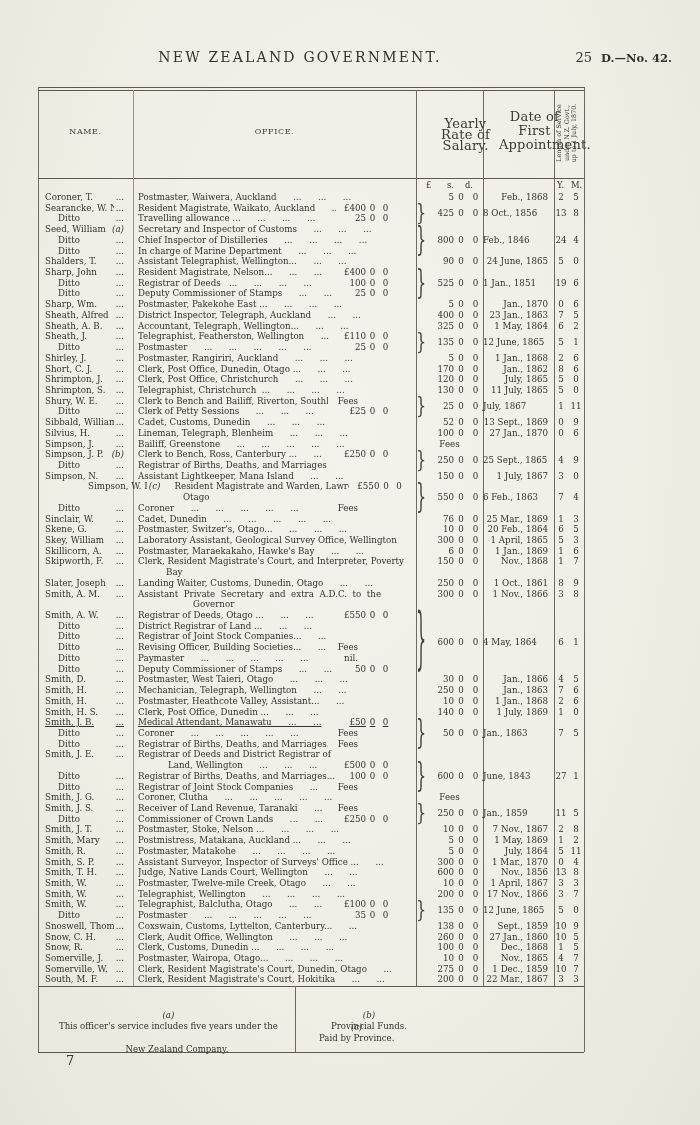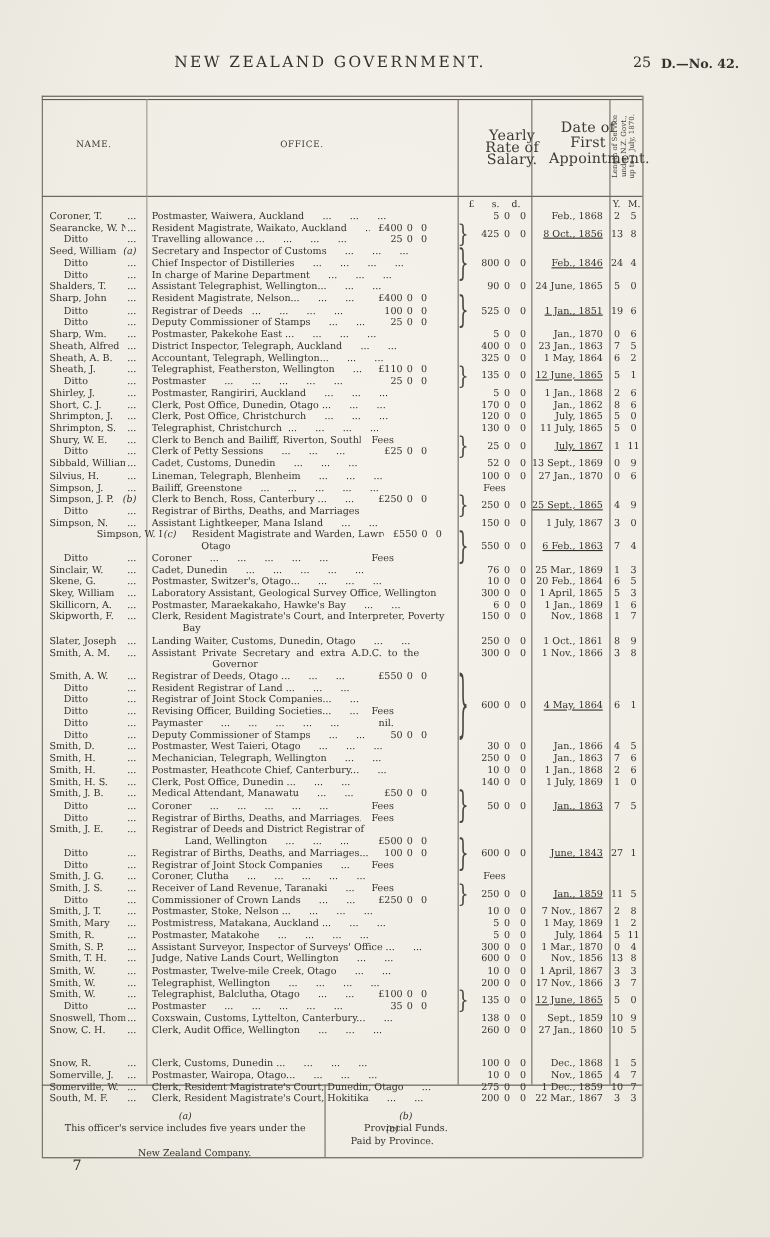--- a/index.html
+++ b/index.html
@@ -46,21 +46,21 @@
   .c-y{width:14px;text-align:center;}
   .c-m{width:16px;text-align:center;}
   
   .gov{position:absolute;left:378px;width:168px;display:flex;align-items:center;
     font-size:8.7px;line-height:10.8px;white-space:nowrap;}
   .gov .brc{width:9px;flex:0 0 auto;display:flex;align-items:center;justify-content:flex-start;overflow:visible;}
   .gov .brc span{font-size:16px;display:block;transform-origin:center;color:#4a473f;}
   .gov .p{width:29px;text-align:right;flex:0 0 auto;}
   .gov .z1{width:14px;text-align:center;flex:0 0 auto;}
   .gov .z2{width:15px;text-align:center;flex:0 0 auto;}
-  .gov .gd{width:71px;text-align:right;padding-right:6px;box-sizing:border-box;flex:0 0 auto;white-space:pre;text-decoration:underline;}
+  .gov .gd{width:71px;padding-right:6px;box-sizing:border-box;flex:0 0 auto;white-space:pre;}
   .gov .gy{width:14px;text-align:center;flex:0 0 auto;}
   .gov .gm{width:16px;text-align:center;flex:0 0 auto;}
   
   .fn{position:absolute;font-size:8.6px;line-height:11.5px;white-space:pre;text-align:center;}
   .fn .mk{font-style:italic;}
   .fn .cont{display:block;padding-left:28px;}
   .sig{position:absolute;left:66px;top:1053px;font-size:13px;}
 </style>
 </head>
 <body>
@@ -776,21 +776,21 @@
         <div class="c-date"></div>
         <div class="c-y"></div>
         <div class="c-m"></div>
       </div>
       <div class="trow" style="height: 10.72px;">
         <div class="c-name ditto">
           <span class="nm">Ditto</span>
           <span class="tail">...</span>
         </div>
         <div class="c-office">
-          <span class="otx">Resident Registrar of Land ...      ...      ...</span>
+          <span class="otx">District Registrar of Land ...      ...      ...</span>
         </div>
         <div class="c-sal"></div>
         <div class="c-date"></div>
         <div class="c-y"></div>
         <div class="c-m"></div>
       </div>
       <div class="trow" style="height: 10.72px;">
         <div class="c-name ditto">
           <span class="nm">Ditto</span>
           <span class="tail">...</span>
@@ -888,21 +888,21 @@
         <div class="c-date">Jan., 1863</div>
         <div class="c-y">7</div>
         <div class="c-m">6</div>
       </div>
       <div class="trow" style="height: 10.72px;">
         <div class="c-name">
           <span class="nm">Smith, H.</span>
           <span class="tail">...</span>
         </div>
         <div class="c-office">
-          <span class="otx">Postmaster, Heathcote Chief, Canterbury...      ...</span>
+          <span class="otx">Postmaster, Heathcote Valley, Assistant...      ...</span>
         </div>
         <div class="c-sal">
           <span class="bsp"></span>
           <span class="p">10</span>
           <span class="z1">0</span>
           <span class="z2">0</span>
         </div>
         <div class="c-date">1 Jan., 1868</div>
         <div class="c-y">2</div>
         <div class="c-m">6</div>
@@ -918,21 +918,21 @@
         <div class="c-sal">
           <span class="bsp"></span>
           <span class="p">140</span>
           <span class="z1">0</span>
           <span class="z2">0</span>
         </div>
         <div class="c-date">1 July, 1869</div>
         <div class="c-y">1</div>
         <div class="c-m">0</div>
       </div>
-      <div class="trow" style="height: 10.72px;">
+      <div class="trow" style="height: 10.72px; text-decoration: underline;">
         <div class="c-name">
           <span class="nm">Smith, J. B.</span>
           <span class="tail">...</span>
         </div>
         <div class="c-office">
           <span class="otx">Medical Attendant, Manawatu      ...      ...</span>
           <div class="oamt">
             <span class="p">£50</span>
             <span class="z">0</span>
             <span class="z">0</span>
@@ -1279,21 +1279,21 @@
         <div class="c-sal">
           <span class="bsp"></span>
           <span class="p">260</span>
           <span class="z1">0</span>
           <span class="z2">0</span>
         </div>
         <div class="c-date">27 Jan., 1860</div>
         <div class="c-y">10</div>
         <div class="c-m">5</div>
       </div>
-      <div class="trow" style="height: 10.72px; margin-top: 20px;">
+      <div class="trow" style="height: 10.72px;">
         <div class="c-name">
           <span class="nm">Snow, R.</span>
           <span class="tail">...</span>
         </div>
         <div class="c-office">
           <span class="otx">Clerk, Customs, Dunedin ...      ...      ...      ...</span>
         </div>
         <div class="c-sal">
           <span class="bsp"></span>
           <span class="p">100</span>

